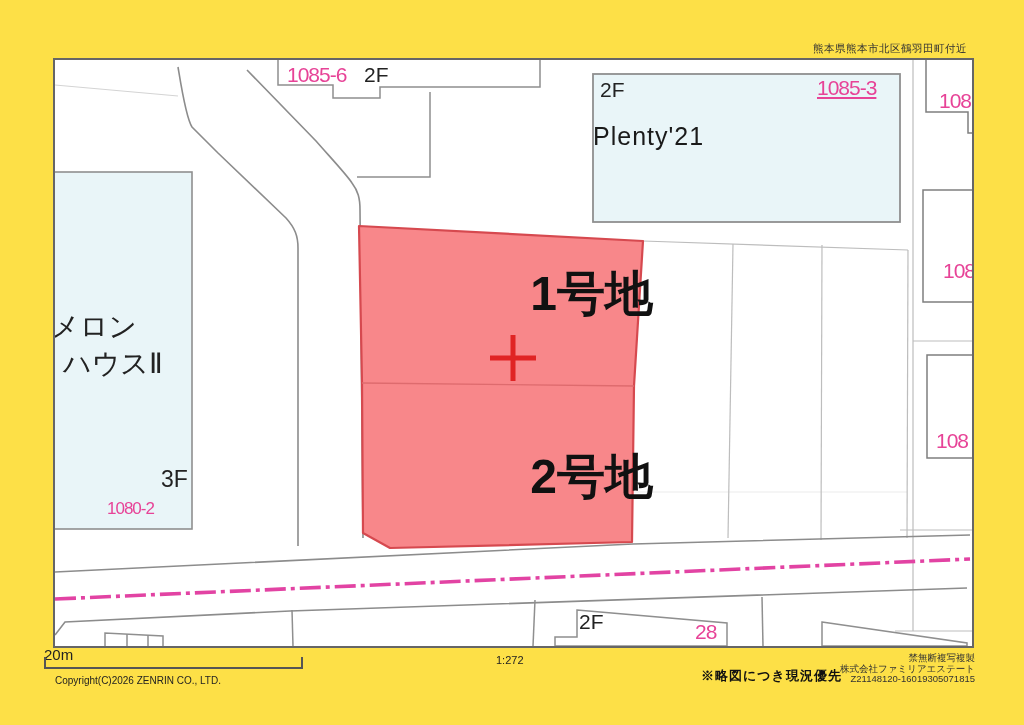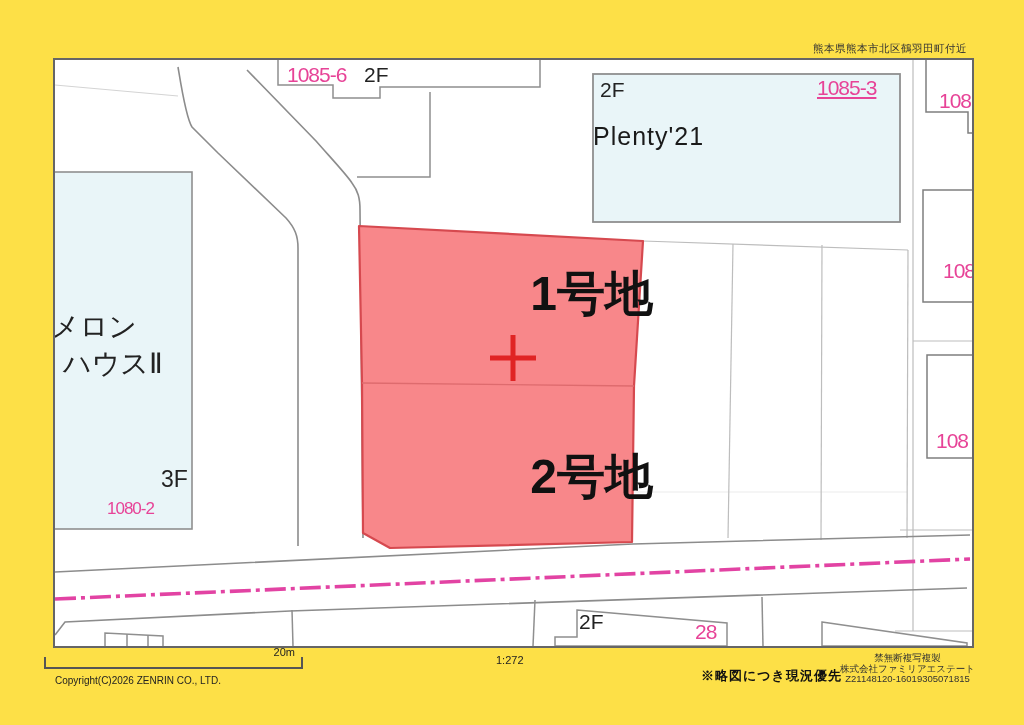--- a/index.html
+++ b/index.html
@@ -26,25 +26,25 @@
   .melon { font-size:28px; color:#222; }
   .plenty-name {
     position:absolute; left:538px; top:62px; width:307px; text-align:left;
     font-size:25px; color:#1a1a1a; letter-spacing:1px;
   }
   
   .scalebar {
     position:absolute; left:44px; top:657px; width:259px; height:12px;
     border-left:2px solid #555; border-right:2px solid #555; border-bottom:2px solid #555;
   }
-  .scalebar-label { position:absolute; left:36px; top:646px; width:259px; text-align:right; font-size:11px; color:#222; }
+  .scalebar-label { position:absolute; left:44px; top:646px; width:259px; text-align:left; font-size:15px; color:#222; }
   .scale-ratio { position:absolute; left:496px; top:654px; font-size:11px; color:#222; }
   .copyright { position:absolute; left:55px; top:675px; font-size:10px; color:#222; }
   .notice { position:absolute; left:657px; top:667px; font-size:13px; font-weight:bold; color:#111; letter-spacing:1px;margin-left:44px; }
-  .credits { position:absolute; right:49px; top:653px; text-align:center; font-size:9.5px; line-height:1.12; color:#333; }
+  .credits { position:absolute; right:49px; top:653px; text-align:right; font-size:9.5px; line-height:1.12; color:#333; }
 </style>
 </head>
 <body>
 
 <div class="page">
 
   <div class="hdr-loc">熊本県熊本市北区鶴羽田町付近</div>
 
   <div class="map">
 

